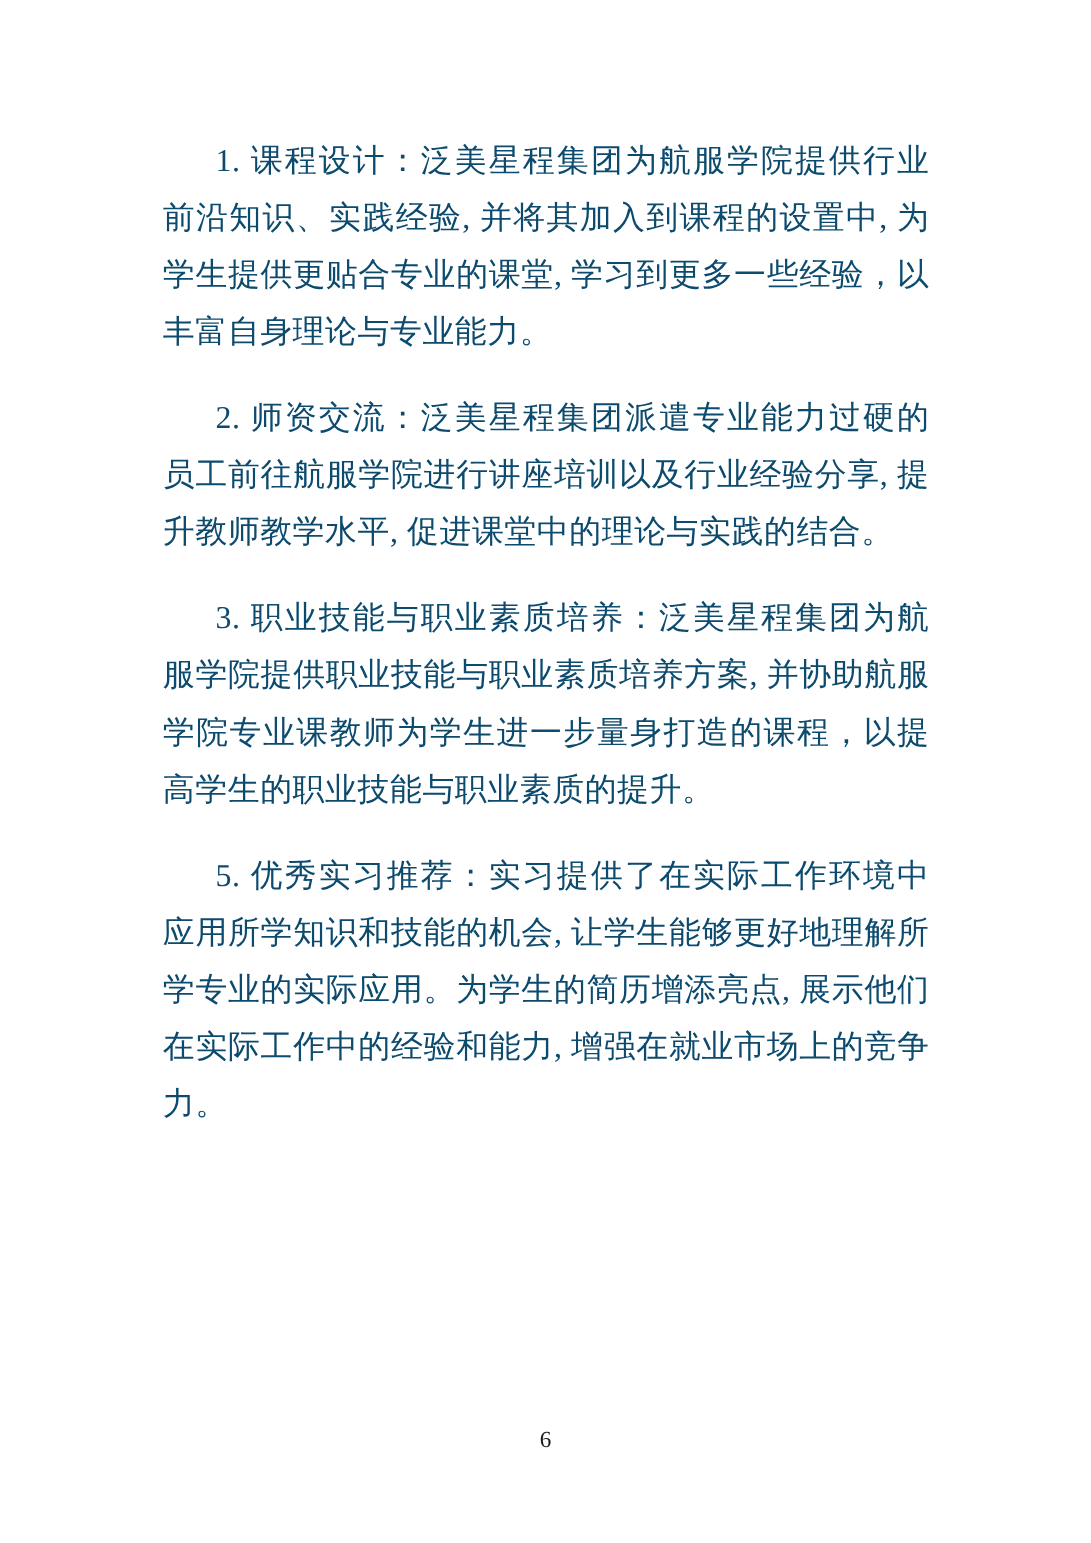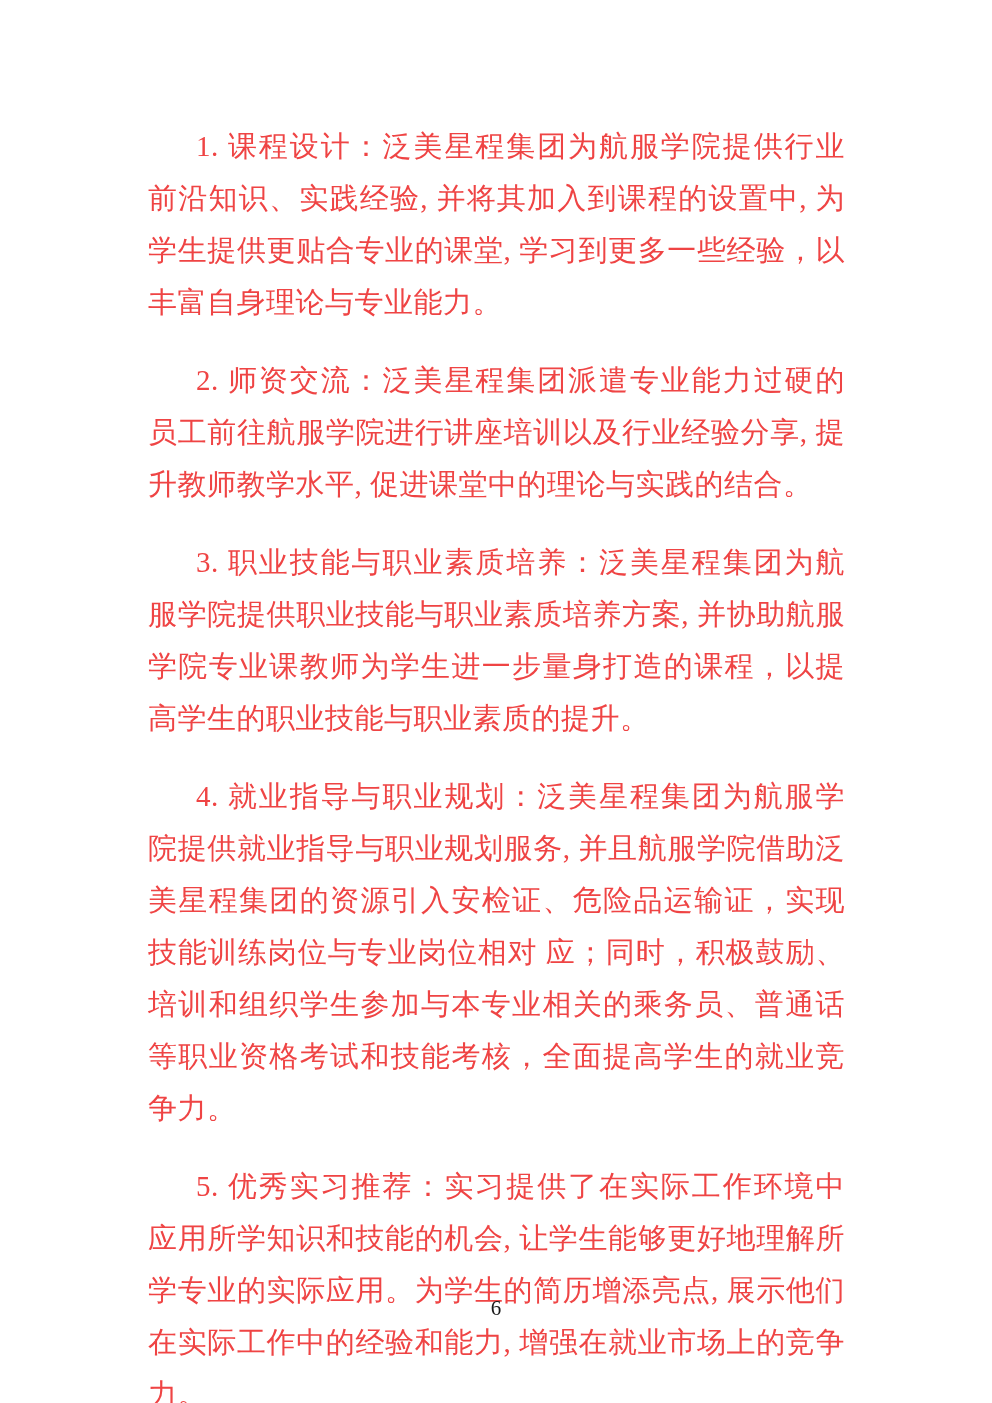--- a/index.html
+++ b/index.html
@@ -18,21 +18,21 @@
     width: 992px;
     height: 1403px;
     background: #ffffff;
     box-sizing: border-box;
     padding: 120px 147px 0 148px;
   }
   .content p.para {
     margin: 0 0 26px 0;
     font-size: 29px;
     line-height: 52px;
-    color: #ef4444;
+    color: #0c4a6e;
     text-align: justify;
     text-indent: 48px;
     letter-spacing: 0.5px;
     word-break: break-all;
   }
   .page-footer {
     position: absolute;
     left: 0;
     right: 0;
     top: 1296px;
@@ -45,21 +45,20 @@
   }
 </style>
 </head>
 <body>
 
 <div class="page">
   <div class="content">
     <p class="para">1. 课程设计：泛美星程集团为航服学院提供行业前沿知识、实践经验, 并将其加入到课程的设置中, 为学生提供更贴合专业的课堂, 学习到更多一些经验，以丰富自身理论与专业能力。</p>
     <p class="para">2. 师资交流：泛美星程集团派遣专业能力过硬的员工前往航服学院进行讲座培训以及行业经验分享, 提升教师教学水平, 促进课堂中的理论与实践的结合。</p>
     <p class="para">3. 职业技能与职业素质培养：泛美星程集团为航服学院提供职业技能与职业素质培养方案, 并协助航服学院专业课教师为学生进一步量身打造的课程，以提高学生的职业技能与职业素质的提升。</p>
-    <p class="para">4. 就业指导与职业规划：泛美星程集团为航服学院提供就业指导与职业规划服务, 并且航服学院借助泛美星程集团的资源引入安检证、危险品运输证，实现技能训练岗位与专业岗位相对 应；同时，积极鼓励、培训和组织学生参加与本专业相关的乘务员、普通话等职业资格考试和技能考核，全面提高学生的就业竞争力。</p>
     <p class="para">5. 优秀实习推荐：实习提供了在实际工作环境中应用所学知识和技能的机会, 让学生能够更好地理解所学专业的实际应用。为学生的简历增添亮点, 展示他们在实际工作中的经验和能力, 增强在就业市场上的竞争力。</p>
 
   </div>
 
   <div class="page-footer">
     <span class="page-number">6</span>
   </div>
 </div>
 
 </body></html>

